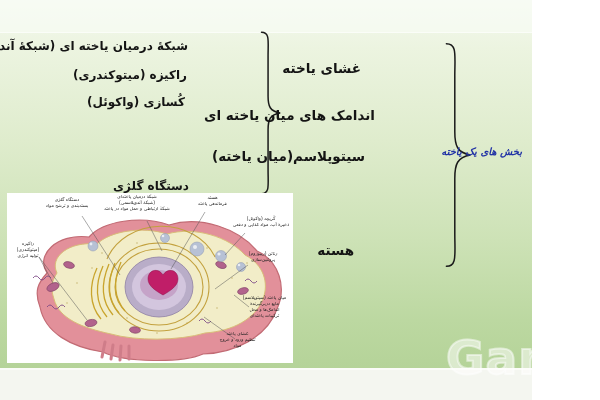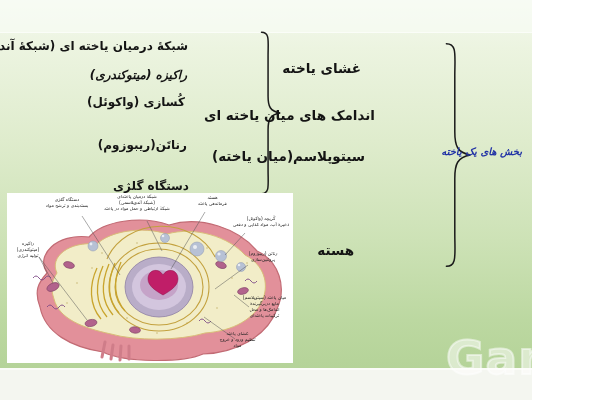--- a/index.html
+++ b/index.html
@@ -34,23 +34,22 @@
 </style>
 </head>
 <body>
 
 <div id="slide">
 
   <div id="top-strip" class="layer"></div>
   <div id="bottom-band" class="layer"></div>
 
   <div class="txt org" style="right:344px;top:39px;">شبکهٔ درمیان یاخته ای (شبکهٔ آندوپلاسمی)</div>
-  <div class="txt org" style="right:345px;top:68px;font-style:italic;">راکیزه (میتوکندری)</div>
+  <div class="txt org" style="right:345px;top:68px;">راکیزه (میتوکندری)</div>
   <div class="txt org" style="right:347px;top:95px;">کُسازی (واکوئل)</div>
-  <div class="txt org" style="right:345px;top:138px;">رناتَن(ریبوزوم)</div>
   <div class="txt org" style="right:343px;top:179px;">دستگاه گلژی</div>
 
   <svg class="brace" style="left:255px;top:29px;" width="28" height="168" viewBox="0 0 30 100" preserveAspectRatio="none">
     <path d="M7,2 C16,2 14,7 14,16 L14,40 C14,46 16,49 27,50 C16,51 14,54 14,60 L14,84 C14,93 16,98 7,98" fill="none" stroke="#1a1a1a" stroke-width="1.5" stroke-linecap="round" vector-effect="non-scaling-stroke"></path>
   </svg>
 
   <div class="txt part" style="right:171px;top:60px;">غشای یاخته</div>
   <div class="txt part" style="right:157px;top:107px;">اندامک های میان یاخته ای</div>
   <div class="txt part" style="right:167px;top:148px;">سیتوپلاسم(میان یاخته)</div>
   <div class="txt part" style="right:178px;top:242px;">هسته</div>

